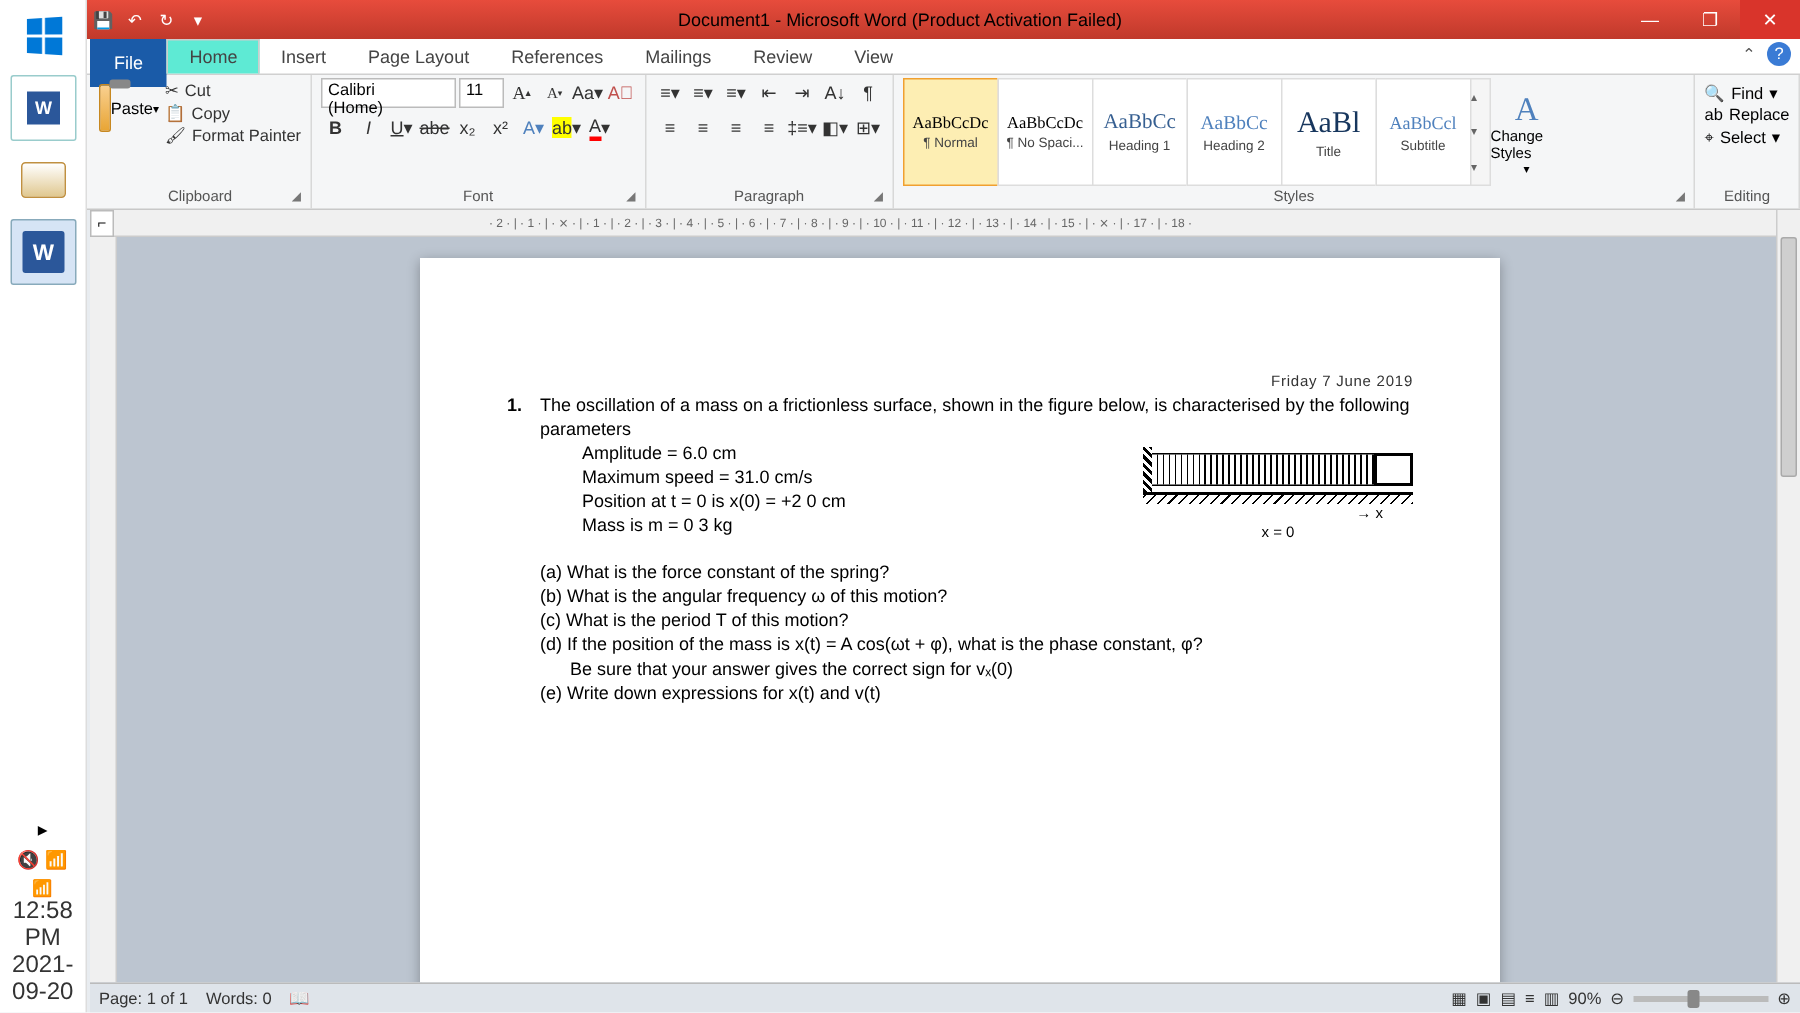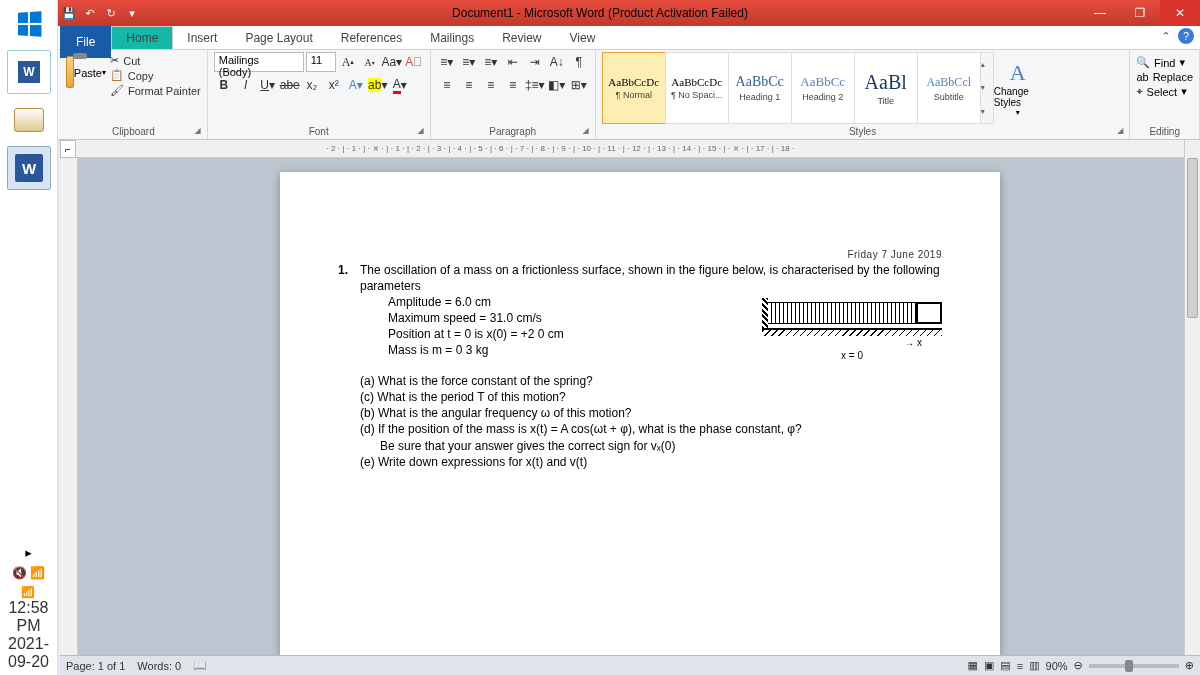--- a/index.html
+++ b/index.html
@@ -11,21 +11,21 @@
 .titlebar-left .qat-btn { width: 18px; height: 18px; display: flex; align-items: center; justify-content: center; color: #fff; font-size: 11px; }
 .title-text { position: absolute; left: 50%; transform: translateX(-50%); color: #000; font-size: 12px; }
 .titlebar-right { position: absolute; right: 0; display: flex; }
 .win-btn { width: 40px; height: 26px; display: flex; align-items: center; justify-content: center; color: #fff; font-size: 12px; }
 .win-btn.close { background: #d9342b; }
 
 
 .tabs-bar { height: 24px; background: #fff; display: flex; align-items: stretch; padding-left: 60px; border-bottom: 1px solid #d0d0d0; }
 .file-tab { background: #1a5ba8; color: #fff; padding: 16px 16px; display: flex; align-items: center; font-size: 12px; }
 .tab { padding: 0 14px; display: flex; align-items: center; font-size: 12px; color: #444; cursor: pointer; }
-.tab.active { background: #14b8a6; border: 1px solid #ccc; border-bottom: none; }
+.tab.active { background: #5eead4; border: 1px solid #ccc; border-bottom: none; }
 
 
 .ribbon { height: 90px; background: #f5f6f7; display: flex; border-bottom: 1px solid #c8c8c8; padding-left: 60px; }
 .ribbon-group { border-right: 1px solid #d8d8d8; display: flex; flex-direction: column; padding: 2px 6px 0; }
 .ribbon-group-body { flex: 1; display: flex; align-items: flex-start; gap: 4px; }
 .ribbon-group-label { text-align: center; font-size: 10px; color: #555; padding: 2px 0; position: relative; }
 .ribbon-group-label .launcher { position: absolute; right: 0; top: 2px; font-size: 8px; color: #777; }
 
 .paste-big { display: flex; flex-direction: row; align-items: center; width: 40px; padding-top: 4px; }
 .paste-icon { width: 28px; height: 32px; background: linear-gradient(#f9d090, #e8a535); border: 1px solid #c78820; border-radius: 2px; position: relative; }
@@ -176,21 +176,21 @@
             <span>Format Painter</span>
           </div>
       </div>
     </div>
     <div class="ribbon-group-label"><span>Clipboard</span><span class="launcher">◢</span></div>
   </div>
 
   <div class="ribbon-group">
     <div class="ribbon-group-body font-group-body">
       <div class="font-row">
-        <div class="font-sel name">Mailings (Body)</div>
+        <div class="font-sel name">Calibri (Home)</div>
         <div class="font-sel size">11</div>
         <div class="rb-btn" style="font-family:serif;">A<sup style="font-size:7px;">▴</sup></div>
         <div class="rb-btn" style="font-family:serif;font-size:10px;">A<sup style="font-size:6px;">▾</sup></div>
         <div class="rb-btn">Aa▾</div>
         <div class="rb-btn" style="color:#c0504d;">A⃠</div>
       </div>
       <div class="font-row">
         <div class="rb-btn">
             <b>B</b>
           </div>
@@ -311,22 +311,22 @@
         </div>
         <div class="indent" id="params-list">
             <div>Amplitude = 6.0 cm</div>
             <div>Maximum speed = 31.0 cm/s</div>
             <div>Position at t = 0 is x(0) = +2 0 cm</div>
             <div>Mass is m = 0 3 kg</div>
           </div>
         <div style="clear:both;height:6px;"></div>
         <div id="subs-list">
             <div style="white-space: pre;">(a) What is the force constant of the spring?</div>
+            <div style="white-space: pre;">(b) What is the angular frequency ω of this motion?</div>
             <div style="white-space: pre;">(c) What is the period T of this motion?</div>
-            <div style="white-space: pre;">(b) What is the angular frequency ω of this motion?</div>
             <div style="white-space: pre;">(d) If the position of the mass is x(t) = A cos(ωt + φ), what is the phase constant, φ?</div>
             <div style="white-space: pre;">      Be sure that your answer gives the correct sign for vₓ(0)</div>
             <div style="white-space: pre;">(e) Write down expressions for x(t) and v(t)</div>
           </div>
       </div>
     </div>
   </div>
 </div>
 
 <div class="vscroll">

